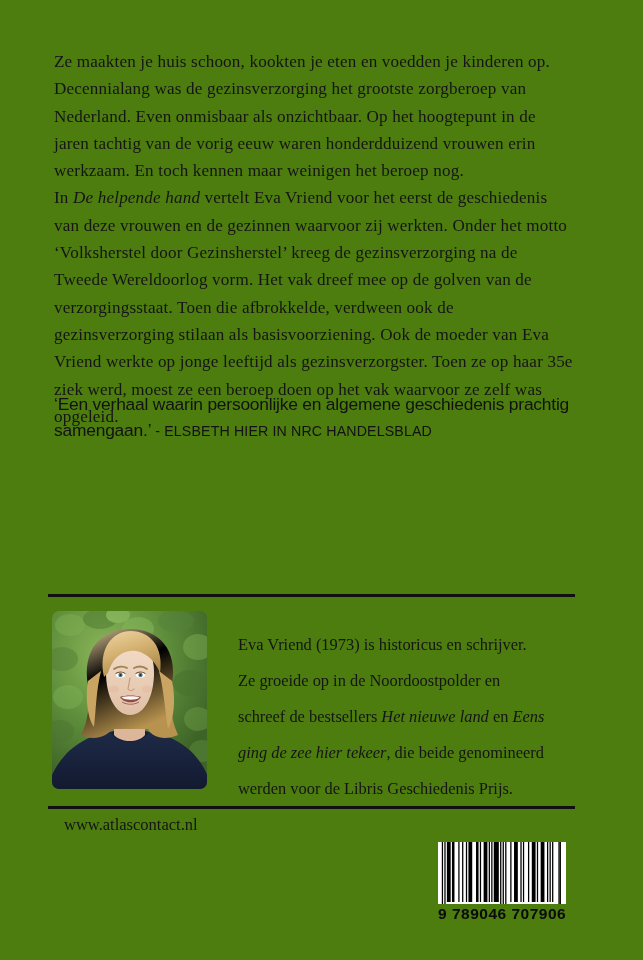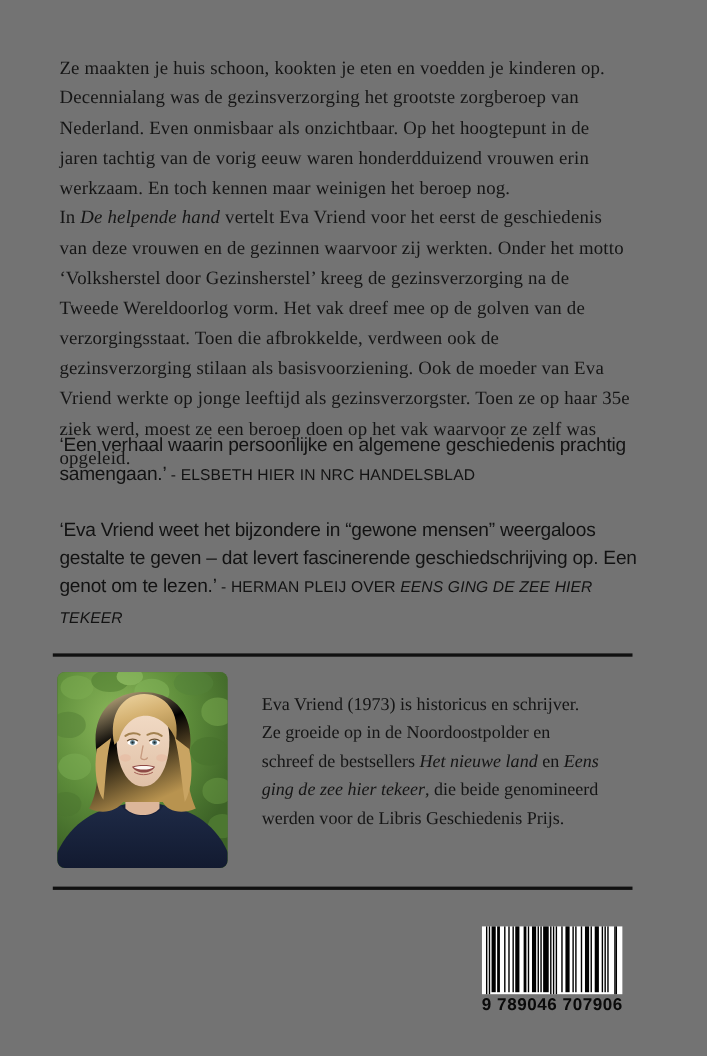--- a/index.html
+++ b/index.html
@@ -15,21 +15,21 @@
     font-family: "Liberation Serif", serif;
     color: #151515;
     -webkit-font-smoothing: antialiased;
   }
 
   .page {
     position: absolute;
     left: 0; top: 0;
     width: 643px;
     height: 960px;
-    background: #737373;
+    background: #4d7c0f;
   }
 
   
   .blurb {
     position: absolute;
     left: 54px;
     top: 48px;
     width: 520px;
   }
   .blurb p {
@@ -92,21 +92,21 @@
   }
   .author-photo svg { display: block; width: 100%; height: 100%; }
 
   .author-bio {
     position: absolute;
     left: 238px;
     top: 627px;
     width: 310px;
     font-family: "Liberation Serif", serif;
     font-size: 16.4px;
-    line-height: 26px;
+    line-height: 36px;
     color: #151515;
   }
   .author-bio p { margin: 0; }
   .author-bio i { font-style: italic; }
 
   
   .urls {
     position: absolute;
     left: 64px;
     top: 814px;
@@ -144,21 +144,20 @@
 
 <div class="page">
 
   <div class="blurb">
     <p><span>Ze maakten je huis schoon, kookten je eten en voedden je kinderen op. Decennialang was de gezinsverzorging het grootste zorgberoep van Nederland. Even onmisbaar als onzichtbaar. Op het hoogtepunt in de jaren tachtig van de vorig eeuw waren honderdduizend vrouwen erin werkzaam. En toch kennen maar weinigen het beroep nog.</span></p>
     <p><span>In </span><i>De helpende hand</i><span> vertelt Eva Vriend voor het eerst de geschiedenis van deze vrouwen en de gezinnen waarvoor zij werkten. Onder het motto ‘Volksherstel door Gezinsherstel’ kreeg de gezinsverzorging na de Tweede Wereldoorlog vorm. Het vak dreef mee op de golven van de verzorgingsstaat. Toen die afbrokkelde, verdween ook de gezinsverzorging stilaan als basisvoorziening. Ook de moeder van Eva Vriend werkte op jonge leeftijd als gezinsverzorgster. Toen ze op haar 35e ziek werd, moest ze een beroep doen op het vak waarvoor ze zelf was opgeleid.</span></p>
   </div>
 
   <div class="quotes">
     <p class="quote"><span>‘Een verhaal waarin persoonlijke en algemene geschiedenis prachtig samengaan.’ </span><span class="src">- ELSBETH HIER IN NRC HANDELSBLAD</span></p>
-    <p class="quote"><span>‘Eva Vriend weet het bijzondere in “gewone mensen” weergaloos gestalte te geven – dat levert fascinerende geschiedschrijving op. Een genot om te lezen.’ </span><span class="src">- HERMAN PLEIJ OVER <i>EENS GING DE ZEE HIER TEKEER</i></span></p>
   </div>
 
   <div class="rule rule-top"></div>
 
   <div class="author-photo">
     <svg viewBox="0 0 155 178" preserveAspectRatio="xMidYMid slice">
       <defs>
         <radialGradient id="leafA" cx="35%" cy="25%" r="75%">
           <stop offset="0%" stop-color="#8cb85b"></stop>
           <stop offset="55%" stop-color="#5d8c3a"></stop>
@@ -240,20 +239,21 @@
     </svg>
   </div>
 
   <div class="author-bio">
     <p><span>Eva Vriend (1973) is historicus en schrijver. Ze groeide op in de Noordoostpolder en schreef de bestsellers </span><i>Het nieuwe land</i><span> en </span><i>Eens ging de zee hier tekeer</i><span>, die beide genomineerd werden voor de Libris Geschiedenis Prijs.</span></p>
   </div>
 
   <div class="rule rule-bottom"></div>
 
   <div class="urls">
+    <div>www.atlascontact.nl</div>
   </div>
 
   <div class="barcode-block">
     <svg class="barcode-bars" viewBox="0 0 128 62" preserveAspectRatio="none">
       <rect x="0" y="0" width="128" height="62" fill="#ffffff"></rect>
       <g fill="#000000" id="bars">
           <rect x="3.80" y="0" width="1.27" height="62.00"></rect>
           <rect x="6.34" y="0" width="1.27" height="62.00"></rect>
           <rect x="8.87" y="0" width="3.80" height="60.00"></rect>
           <rect x="13.94" y="0" width="2.53" height="60.00"></rect>

